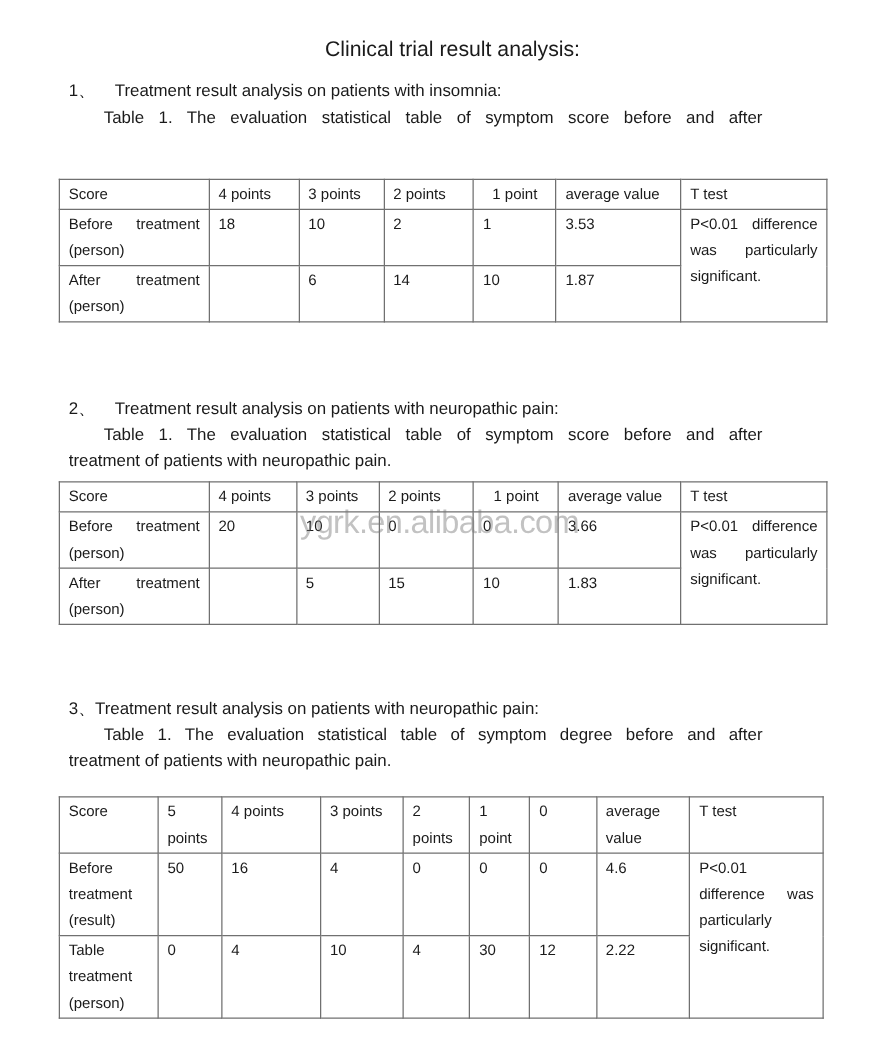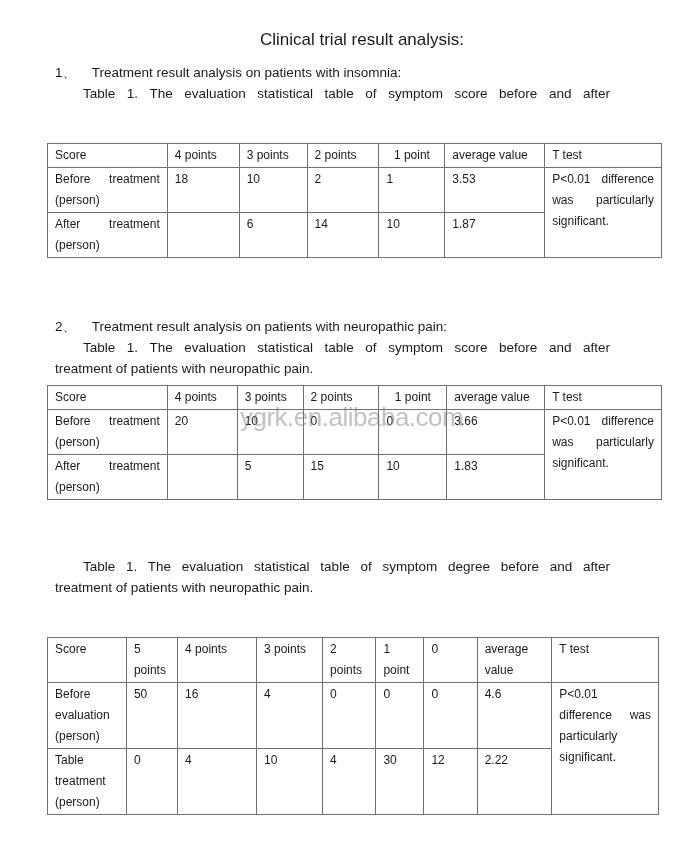--- a/index.html
+++ b/index.html
@@ -141,20 +141,23 @@
     <td>15</td>
     <td>10</td>
     <td>1.83</td>
   </tr>
 </tbody>
   </table>
 
 <div class="watermark">ygrk.en.alibaba.com</div>
 
 <div class="section" style="top:556px;">
+  <div class="sec-head">
+    <span>3、</span><span>Treatment result analysis on patients with neuropathic pain:</span>
+  </div>
   <div class="caption">
     <span class="first">Table 1. The evaluation statistical table of symptom degree before and after</span>
     <span class="second">treatment of patients with neuropathic pain.</span>
   </div>
 </div>
 
 <table style="left:47px; top:637px; width:612px;">
   <colgroup>
       <col style="width:74px">
       <col style="width:48px">
@@ -172,21 +175,21 @@
     <td>5 points</td>
     <td>4 points</td>
     <td>3 points</td>
     <td>2 points</td>
     <td>1 point</td>
     <td>0</td>
     <td>average value</td>
     <td>T test</td>
   </tr>
   <tr>
-    <td>Before evaluation (person)</td>
+    <td>Before treatment (result)</td>
     <td>50</td>
     <td>16</td>
     <td>4</td>
     <td>0</td>
     <td>0</td>
     <td>0</td>
     <td>4.6</td>
     <td rowspan="2" class="jl">P&lt;0.01 difference was particularly significant.</td>
   </tr>
   <tr>

